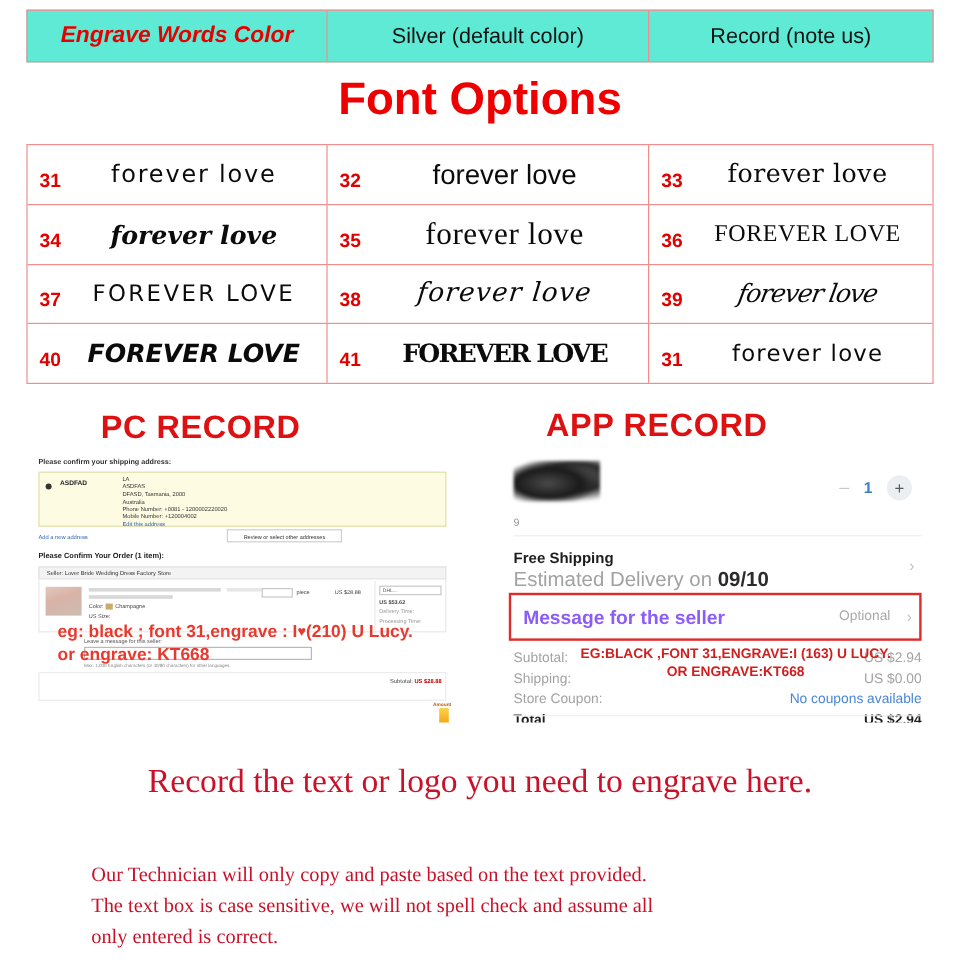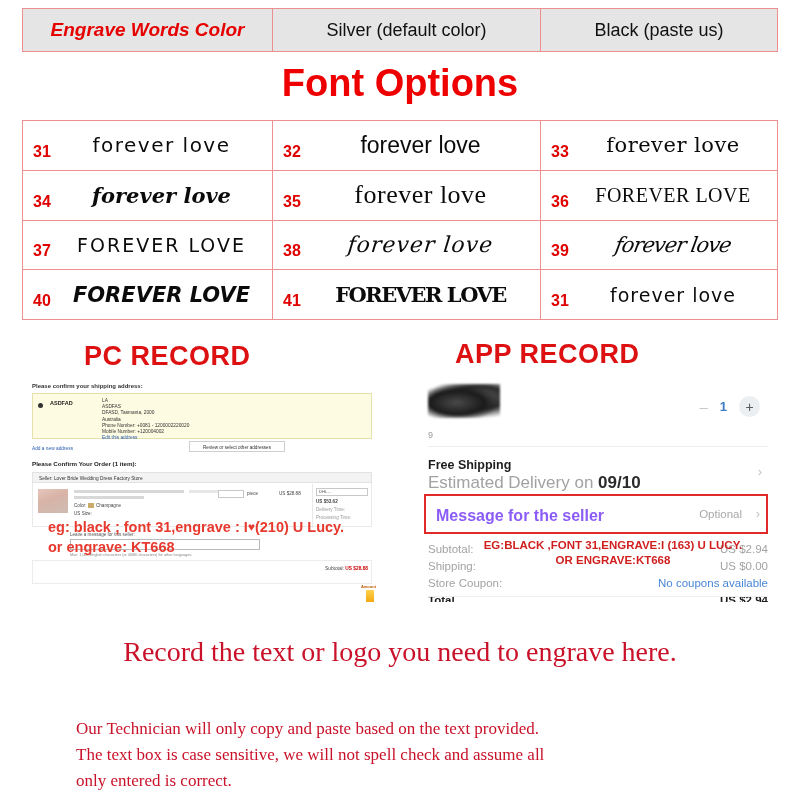--- a/index.html
+++ b/index.html
@@ -18,21 +18,21 @@
   
   .color-table {
     position: absolute;
     left: 22px;
     top: 8px;
     width: 756px;
     height: 44px;
     border: 1.5px solid #ef8e8e;
     box-sizing: border-box;
     display: flex;
-    background: #e5e5e5;
+    background: #5eead4;
   }
   .color-cell {
     display: flex;
     align-items: center;
     justify-content: center;
     box-sizing: border-box;
     height: 100%;
   }
   .color-cell.c1 {
     width: 250px;
@@ -552,21 +552,21 @@
     font-family: "Liberation Serif", serif;
     text-align: left;
   }
 </style>
 </head>
 <body>
 
 <div class="color-table">
   <div class="color-cell c1">Engrave Words Color</div>
   <div class="color-cell c2">Silver (default color)</div>
-  <div class="color-cell c3">Black (paste us)</div>
+  <div class="color-cell c3">Record (note us)</div>
 </div>
 
 <div class="font-title">Font Options</div>
 
 <div class="font-table">
 
   <div class="font-row">
     <div class="font-cell col1">
       <span class="font-num">31</span>
       <span class="font-sample s31">forever  love</span>

